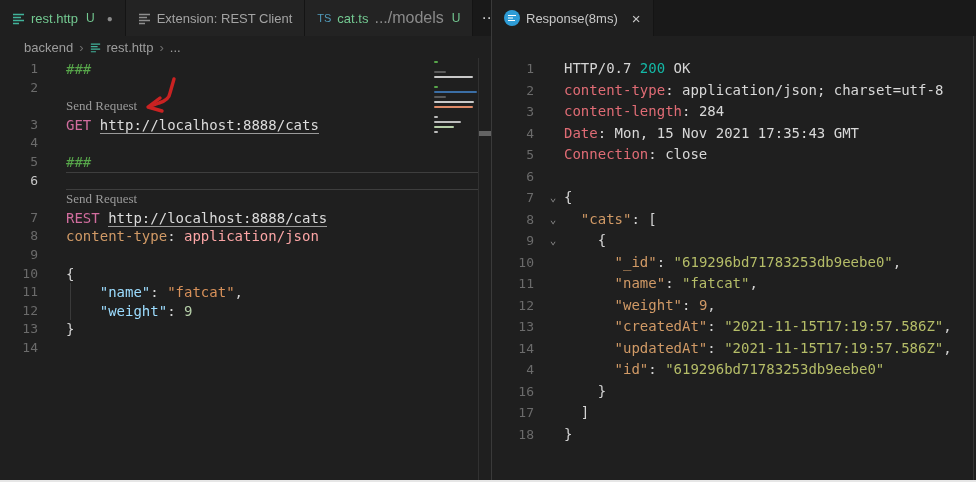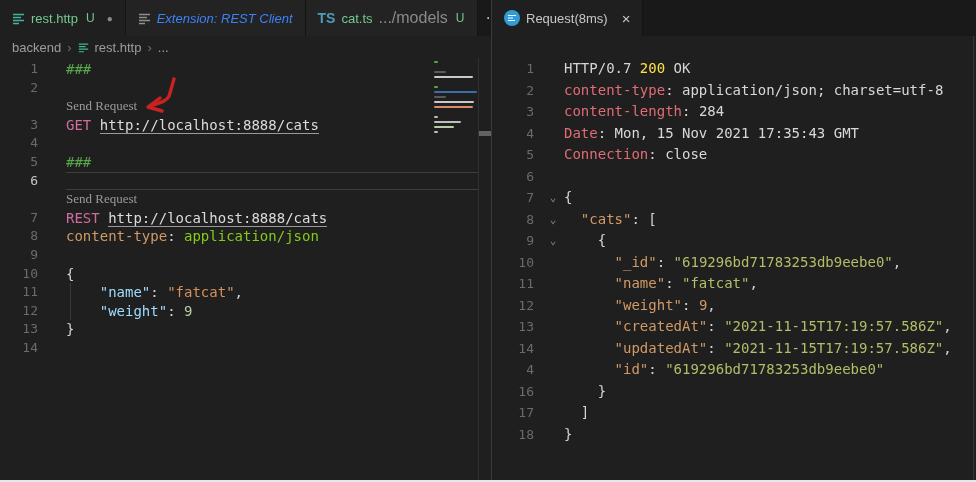--- a/index.html
+++ b/index.html
@@ -11,33 +11,33 @@
   .g-right{left:492px;right:0}
   .divider{position:absolute;left:491px;top:0;bottom:2px;width:1px;background:#3a3a3a}
   .bottom-strip{position:absolute;left:0;right:0;bottom:0;height:2px;background:#e6e6e6}
 
   
   .tabbar{height:36px;background:#191919;display:flex;align-items:stretch}
   .tab{display:flex;align-items:center;gap:6px;padding:0 12px;background:#232323;border-right:1px solid #141414;font-size:13px;cursor:pointer;white-space:nowrap}
   .tab.active{background:#1f1f1f}
   .t-label{color:#c8c8c8}
   .green{color:#73c991}
-  .italic{font-style:italic;color:#3b82f6}
+  .italic{color:#a3a3a3}
   .ficon{display:inline-flex;align-items:center}
   .teal{color:#41b39a}
   .grayic{color:#8f8f8f}
-  .ts-icon{color:#519aba;font-weight:bold;font-size:14px}
+  .ts-icon{color:#519aba;font-weight:normal;font-size:11px}
   .desc{font-size:16px;color:#8a8a8a}
   .badge{color:#73c991;font-size:12px;margin-left:2px}
   .dot{color:#8a8a8a;font-size:10px;margin-left:6px}
   .close{color:#c8c8c8;font-size:15px;margin-left:8px;cursor:pointer}
   .more{display:flex;align-items:center;color:#cfcfcf;font-size:15px;padding:0 8px;cursor:pointer;letter-spacing:2px}
 
   
-  .breadcrumb{height:22px;display:flex;align-items:center;gap:6px;padding-left:12px;font-size:13px;color:#9d9d9d;background:#1f1f1f}
+  .breadcrumb{height:22px;display:flex;align-items:center;gap:6px;padding-left:24px;font-size:13px;color:#9d9d9d;background:#1f1f1f}
   .breadcrumb .sep{color:#6e6e6e}
   .breadcrumb .crumb{cursor:pointer}
 
   
   .editor{position:absolute;left:0;right:0;bottom:0;font-family:"DejaVu Sans Mono","Liberation Mono",monospace;font-size:14px}
   .g-left .editor{top:58px}
   .g-right .editor{top:36px}
   .rows{padding-top:2px;margin-right:13px}
   .g-right .rows{padding-top:22px;margin-right:4px}
   .row{display:flex;height:18.6px;line-height:18.6px}
@@ -49,28 +49,28 @@
   .lc{flex:1;position:relative;white-space:pre}
   .row.current .lc{box-shadow:inset 0 1px 0 #3e3e3e,inset 0 -1px 0 #3e3e3e}
   .lc.guide::before{content:'';position:absolute;left:4px;top:0;bottom:0;width:1px;background:#3a3a3a}
   .lens{font-family:Liberation Serif, serif;font-size:13px;color:#9a9a9a;cursor:pointer}
 
   
   .tk-comment{color:#57a64a}
   .tk-method{color:#d16d9e}
   .tk-url{color:#dcdcdc;border-bottom:1px solid #9a9a9a;cursor:pointer}
   .tk-hname{color:#d19a66}
-  .tk-hval{color:#84cc16}
+  .tk-hval{color:#fca5a5}
   .tk-key{color:#9cdcfe}
   .tk-str{color:#d8915a}
   .tk-num{color:#b5cea8}
   .tk-plain{color:#d4d4d4}
   .tk-rhname{color:#e06c75}
   .tk-rhval{color:#d8d8d8}
-  .tk-status{color:#fde047}
+  .tk-status{color:#14b8a6}
   .tk-rkey{color:#d19a66}
   .tk-rstr{color:#b5bd68}
   .tk-rnum{color:#d19a66}
 
   
   .minimap{position:absolute;top:3px;right:14px;width:43px}
   .mm-bar{height:2px;margin-bottom:3px;border-radius:1px}
   .track{position:absolute;top:0;right:0;bottom:0;width:13px;border-left:1px solid #313131}
   .thumb{position:absolute;top:73px;left:0;width:12px;height:5px;background:#636363}
   .right-edge{position:absolute;right:2px;top:0;bottom:0;width:1px;background:#353535}
@@ -222,21 +222,21 @@
 
   <div class="group g-right">
     <div class="tabbar">
       <div class="tab active">
         <span class="ficon">
           <svg width="16" height="16" viewBox="0 0 16 16">
               <circle cx="8" cy="8" r="8" fill="#2e9cd6"></circle>
               <path d="M4 5.5h8M4 8h5M4 10.5h7" stroke="#ffffff" stroke-width="1.1" fill="none"></path>
             </svg>
         </span>
-        <span class="t-label">Request(8ms)</span>
+        <span class="t-label">Response(8ms)</span>
         <span class="close">×</span>
       </div>
     </div>
     <div class="editor">
       <div class="rows" id="right-rows">
           <div class="row">
             <span class="ln">1</span>
             <span class="fold"></span>
             <span class="lc"><span class="tk-plain">HTTP/0.7 </span><span class="tk-status">200</span><span class="tk-plain"> OK</span></span>
           </div>

